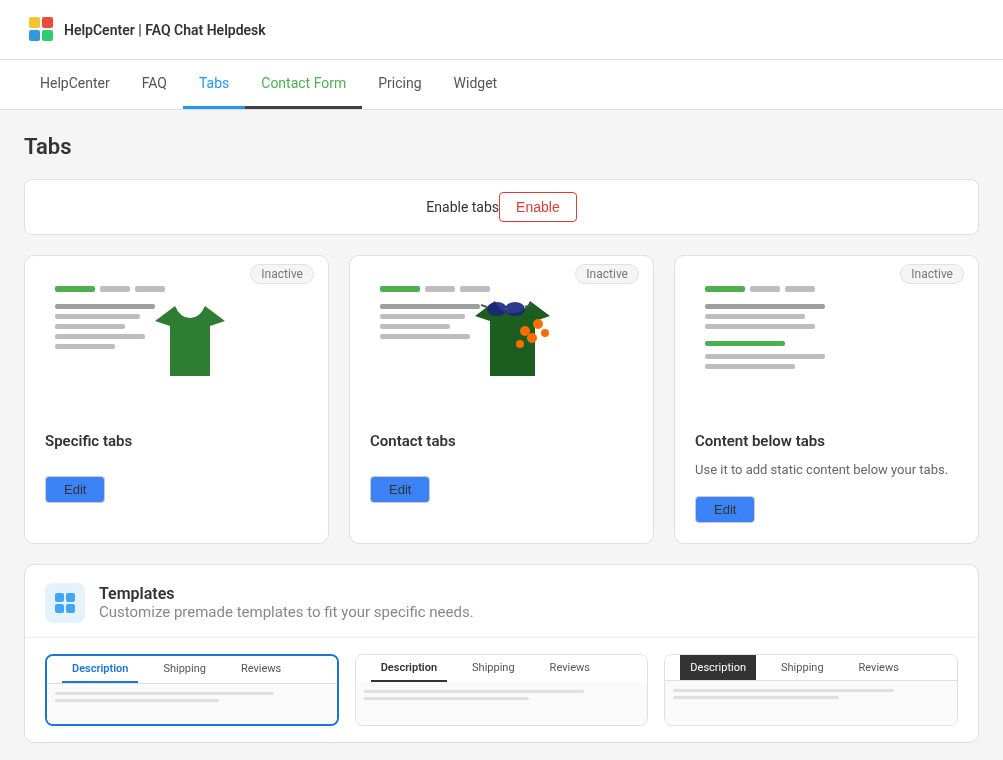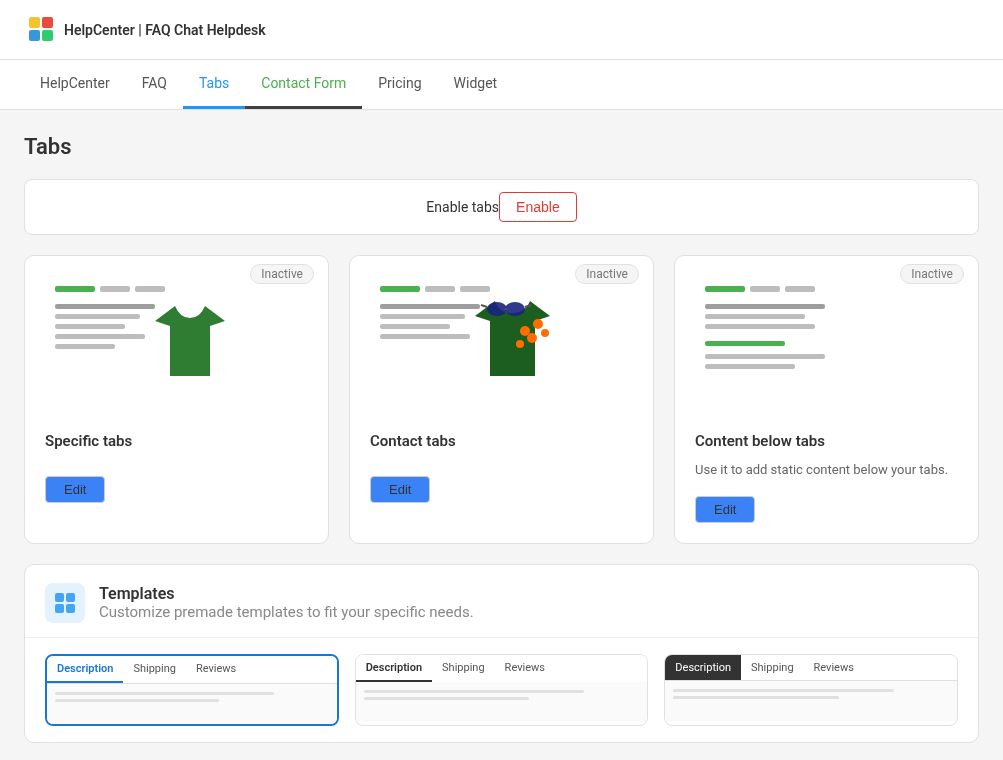--- a/index.html
+++ b/index.html
@@ -39,21 +39,21 @@
     
     .templates-section { background: #fff; border-radius: 10px; border: 1px solid #e0e0e0; overflow: hidden; }
     .templates-header { display: flex; align-items: center; gap: 14px; padding: 18px 20px 14px 20px; border-bottom: 1px solid #eee; }
     .templates-icon { width: 40px; height: 40px; background: #e3f2fd; border-radius: 8px; display: flex; align-items: center; justify-content: center; }
     .templates-title { font-size: 16px; font-weight: 600; color: #333; }
     .templates-subtitle { font-size: 15px; color: #888; }
     .templates-cards { display: grid; grid-template-columns: 1fr 1fr 1fr; gap: 16px; padding: 16px 20px; }
     .tmpl-card { border-radius: 8px; border: 1px solid #e0e0e0; overflow: hidden; }
     .tmpl-card-blue { border: 2px solid #1976d2; }
     .tmpl-tabs { display: flex; background: #fff; border-bottom: 1px solid #e0e0e0; }
-    .tmpl-tab { padding: 6px 10px; font-size: 11px; color: #555; cursor: pointer; }
+    .tmpl-tab { padding: 6px 10px; font-size: 11px; color: #555; cursor: pointer; margin-left: 15px; }
     .tmpl-tab.active-blue { color: #1976d2; border-bottom: 2px solid #1976d2; font-weight: 600; }
     .tmpl-tab.active-dark { background: #333; color: #fff; }
     .tmpl-body { padding: 8px; background: #fafafa; min-height: 40px; }
     .tmpl-line { height: 3px; background: #e0e0e0; border-radius: 2px; margin-bottom: 4px; }
   </style>
 </head>
 <body>
 
 <div class="header">
   <div class="logo-area">

